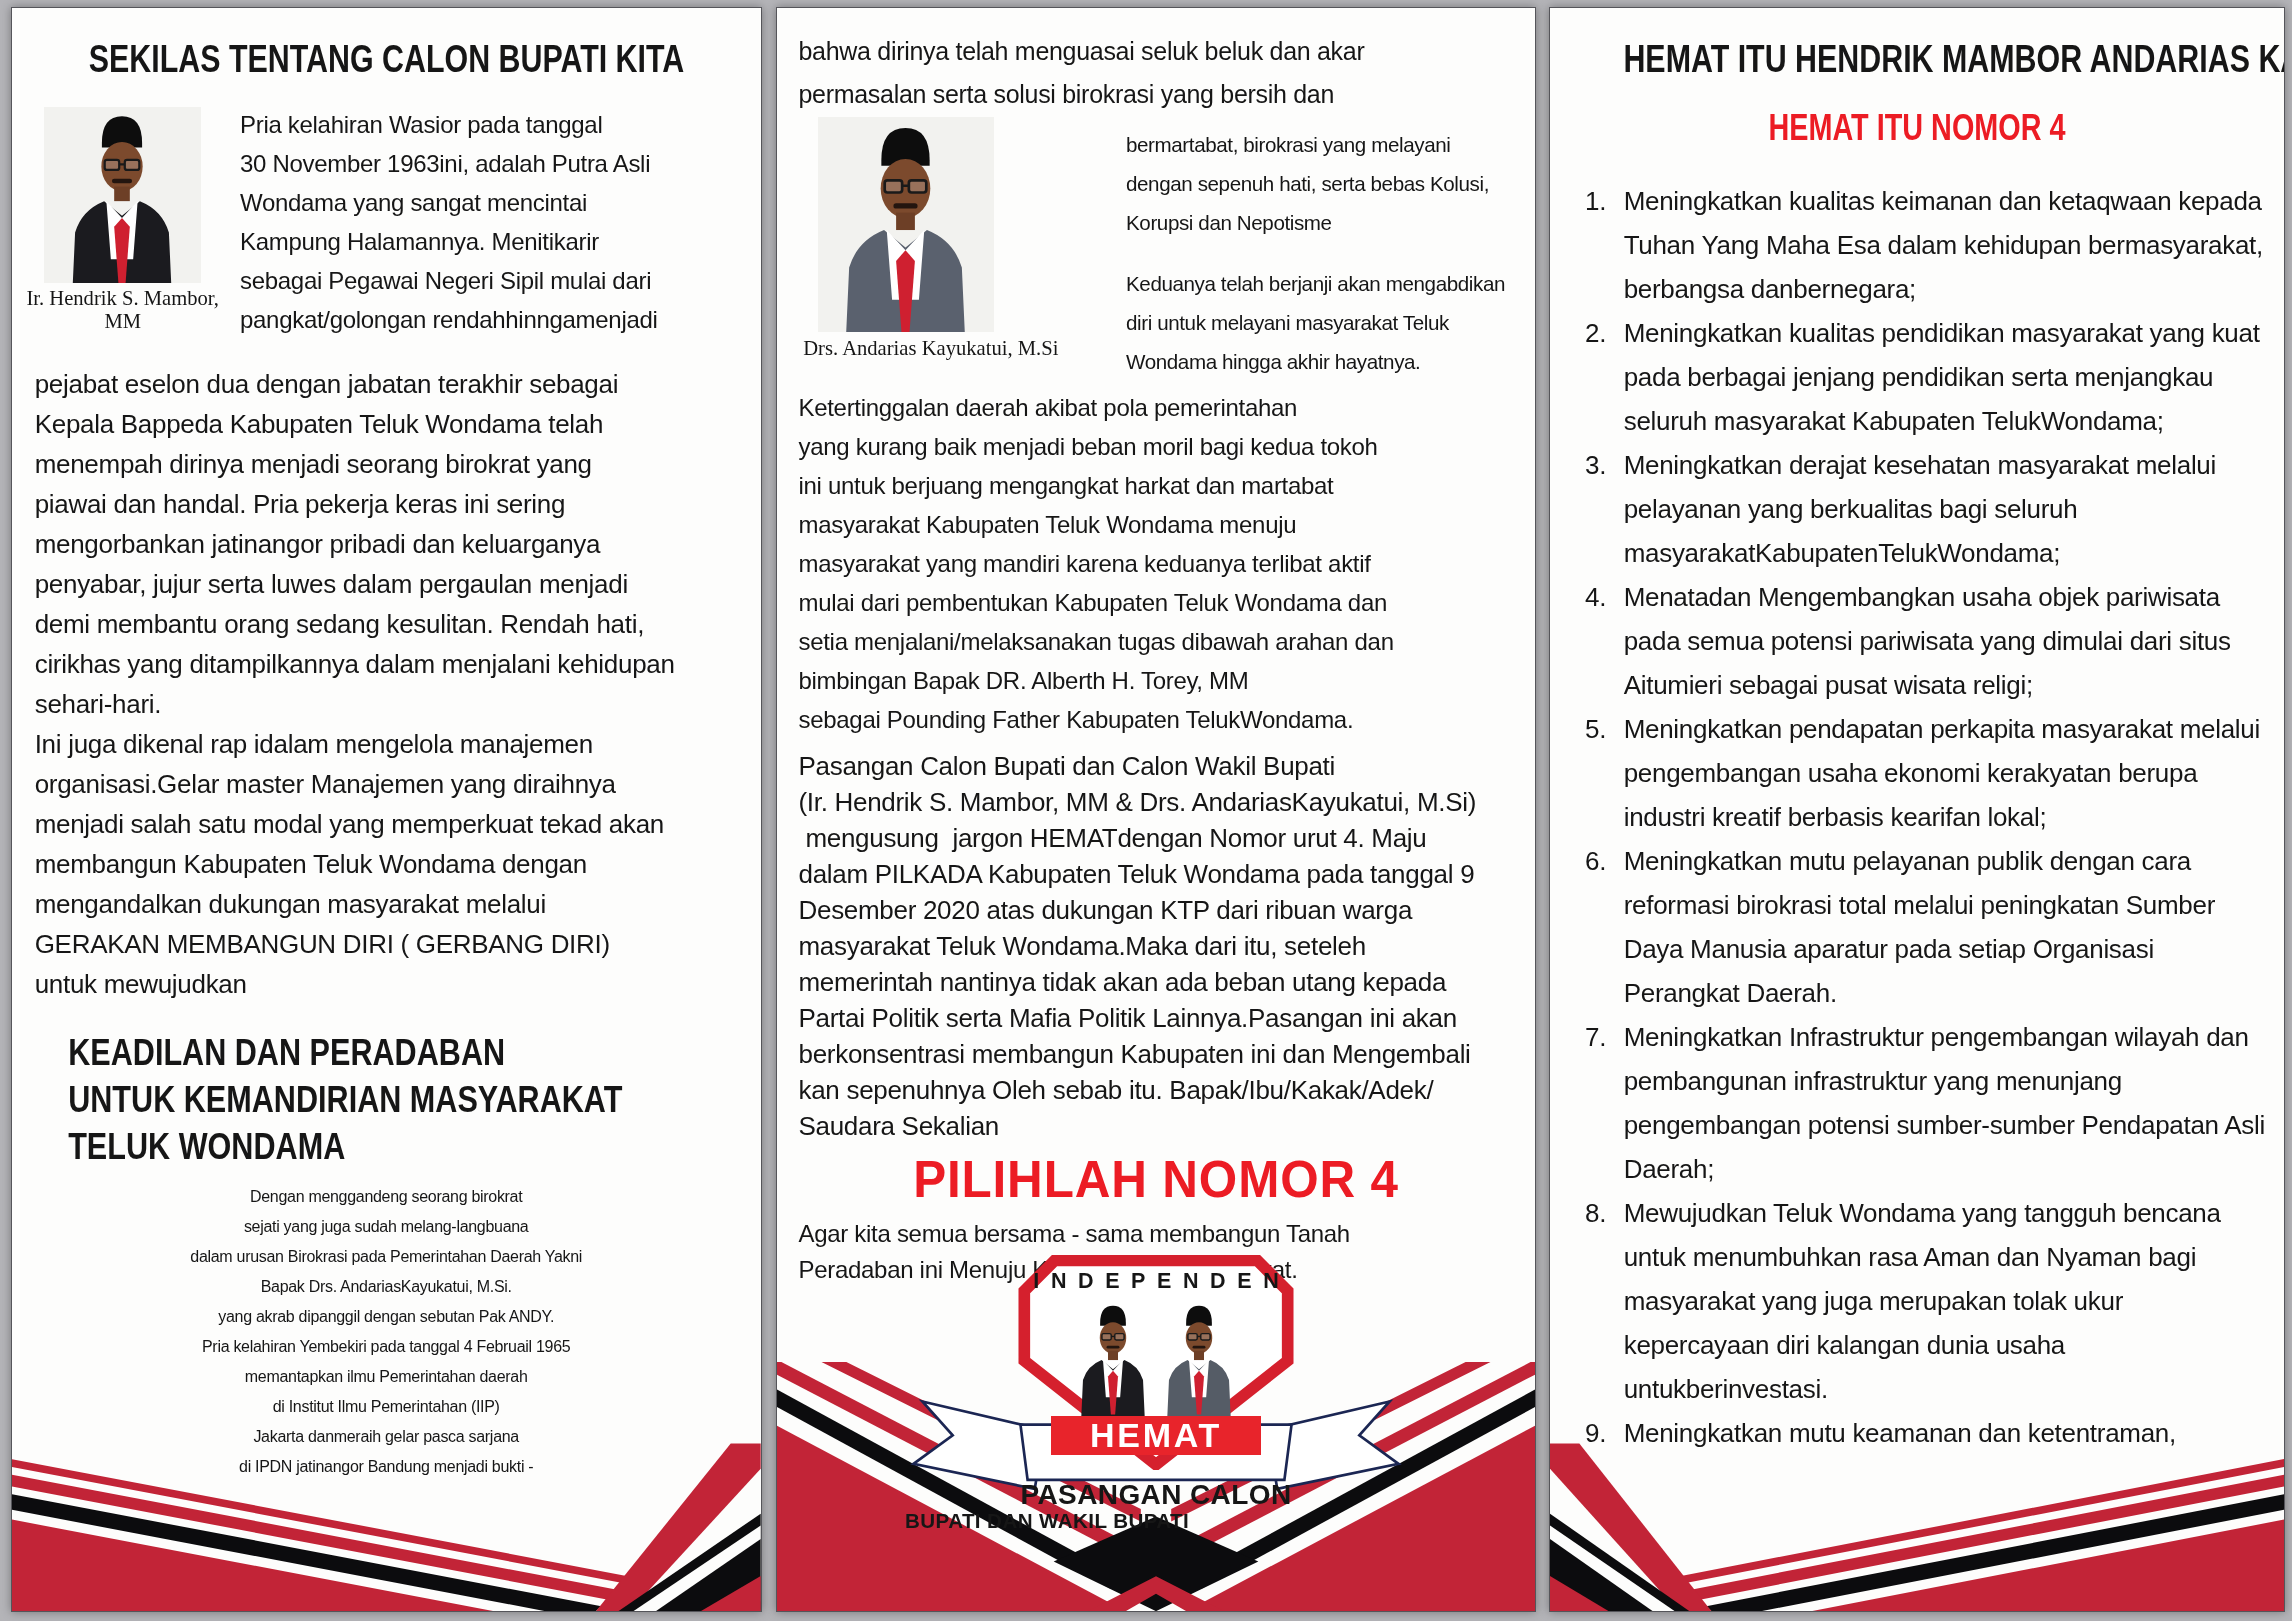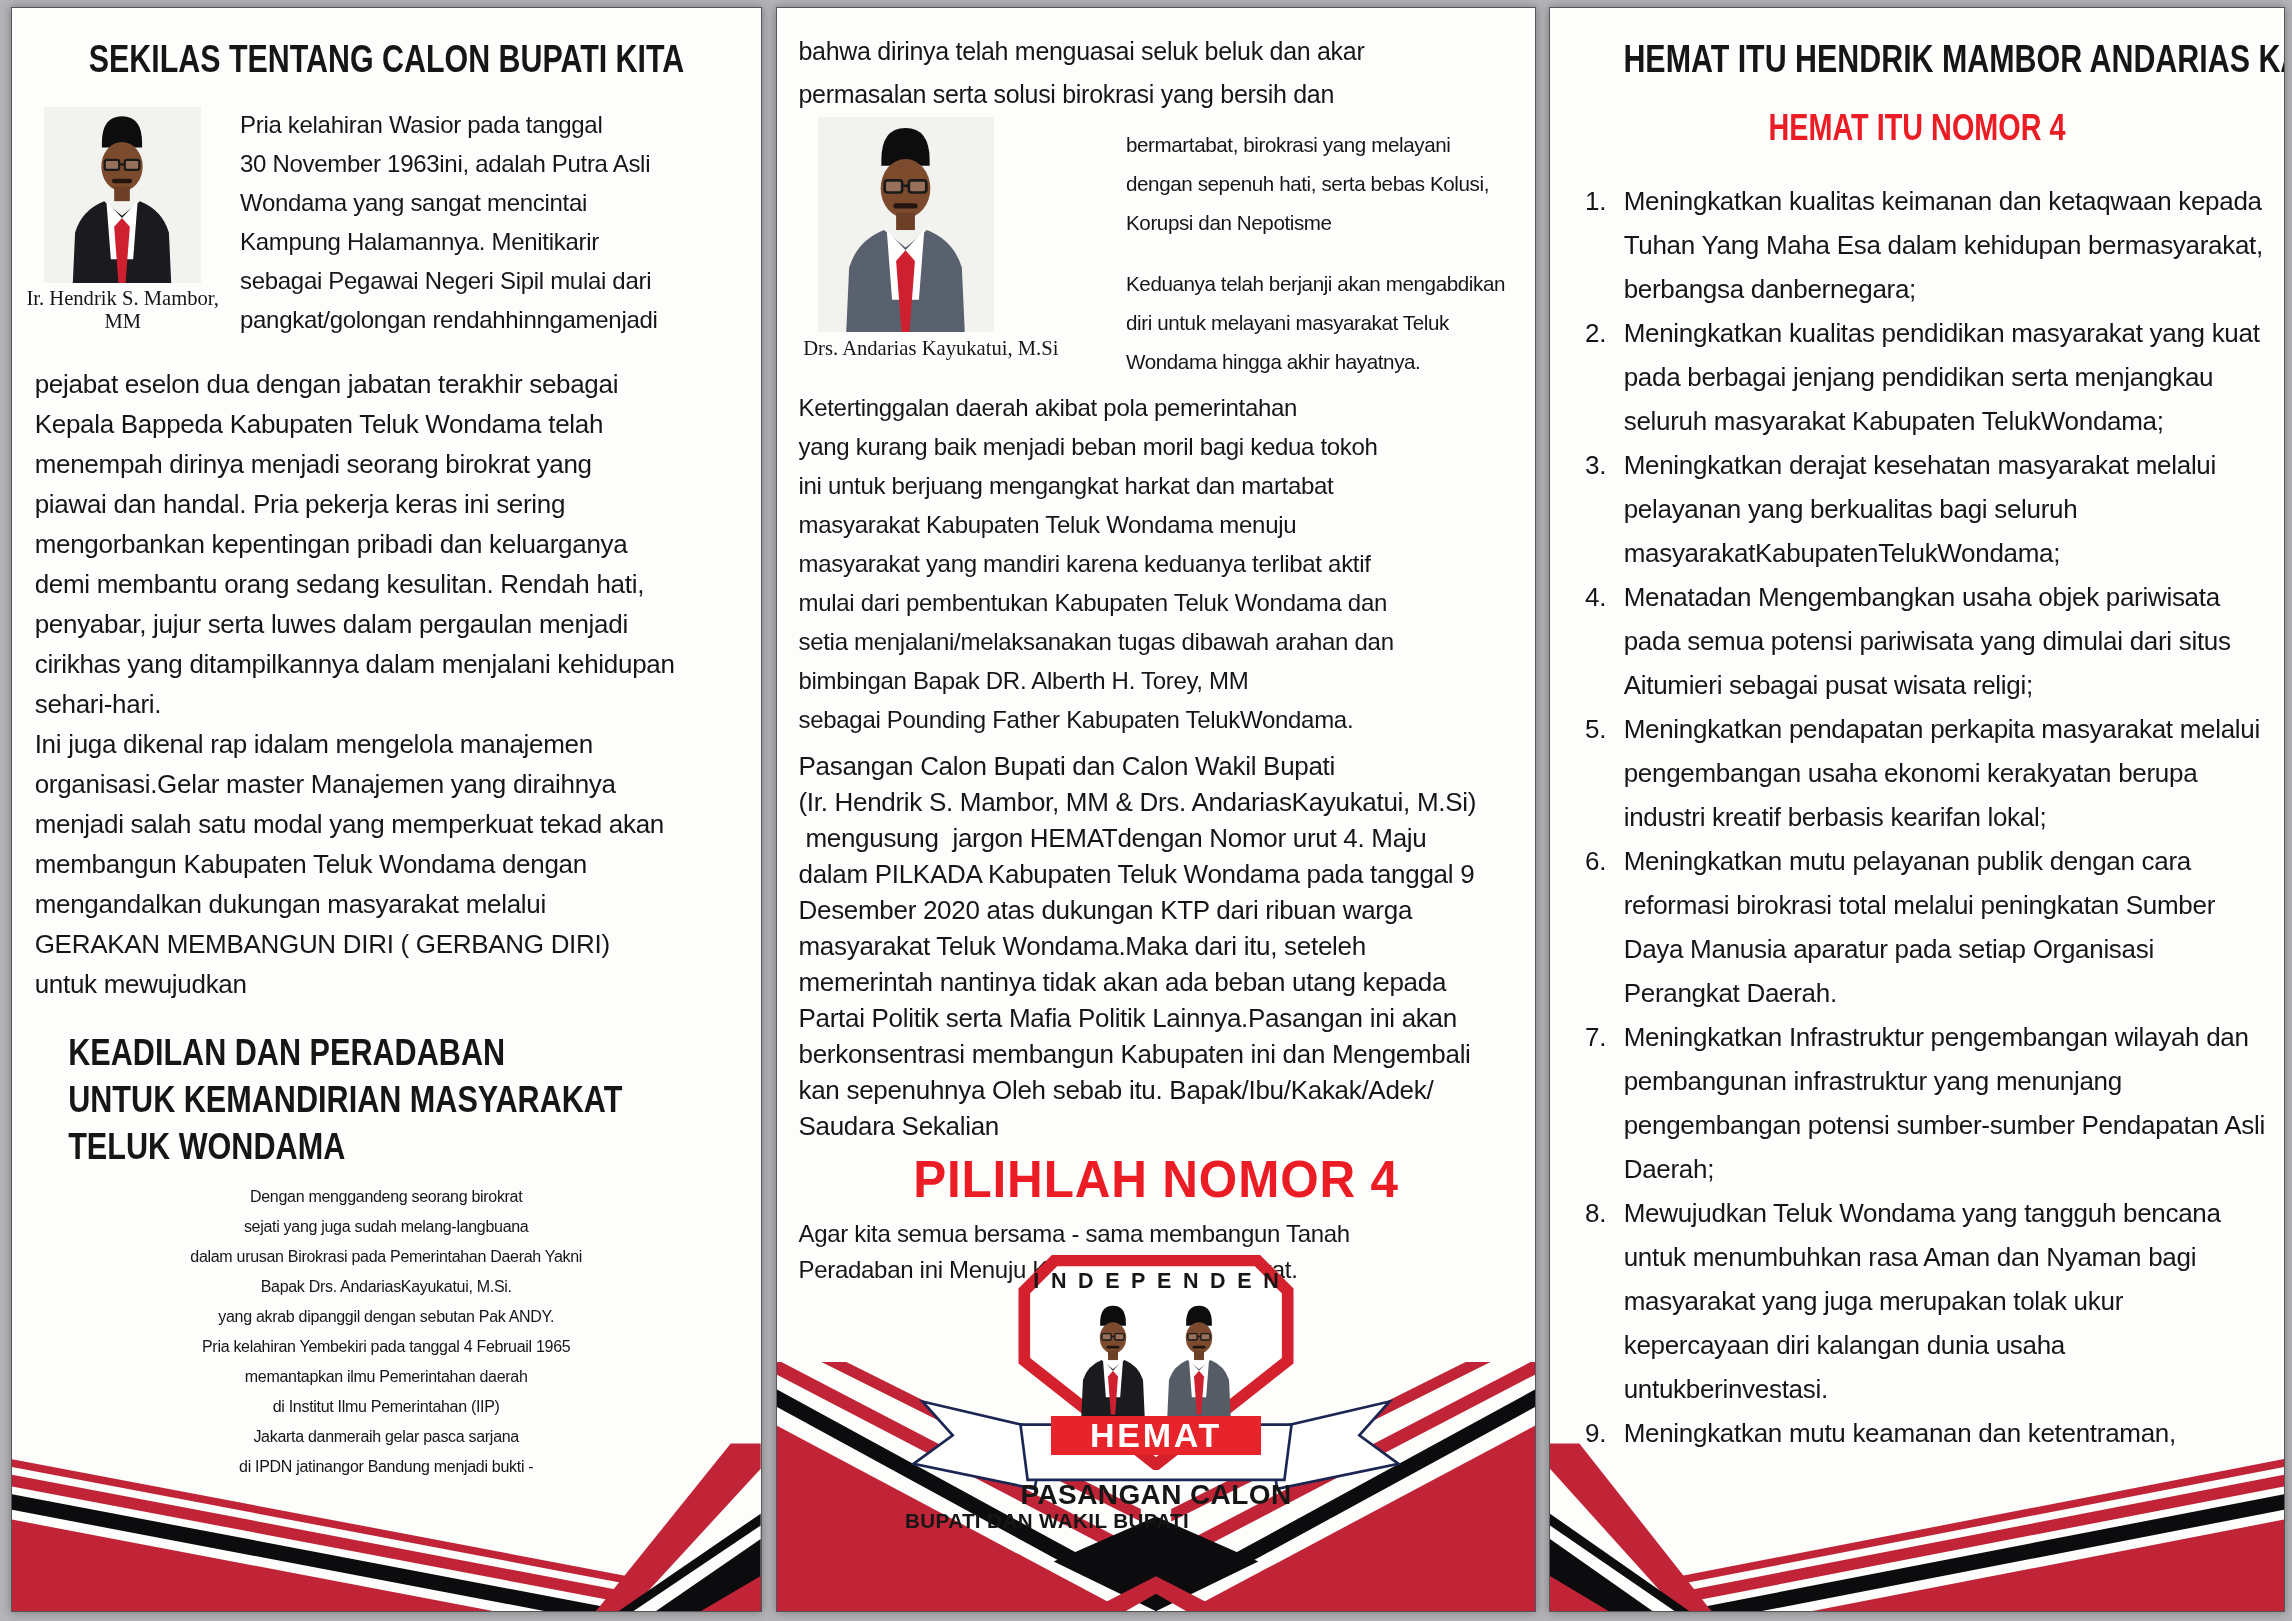--- a/index.html
+++ b/index.html
@@ -144,23 +144,23 @@
           <div>sebagai Pegawai Negeri Sipil mulai dari</div>
           <div>pangkat/golongan rendahhinngamenjadi</div>
         </div>
     </div>
 
     <div class="lp-body lines">
         <div>pejabat eselon dua dengan jabatan terakhir sebagai</div>
         <div>Kepala Bappeda Kabupaten Teluk Wondama telah</div>
         <div>menempah dirinya menjadi seorang birokrat yang</div>
         <div>piawai dan handal. Pria pekerja keras ini sering</div>
-        <div>mengorbankan kepentingan pribadi dan keluarganya</div>
+        <div>mengorbankan jatinangor pribadi dan keluarganya</div>
+        <div>penyabar, jujur serta luwes dalam pergaulan menjadi</div>
         <div>demi membantu orang sedang kesulitan. Rendah hati,</div>
-        <div>penyabar, jujur serta luwes dalam pergaulan menjadi</div>
         <div>cirikhas yang ditampilkannya dalam menjalani kehidupan</div>
         <div>sehari-hari.</div>
         <div>Ini juga dikenal rap idalam mengelola manajemen</div>
         <div>organisasi.Gelar master Manajemen yang diraihnya</div>
         <div>menjadi salah satu modal yang memperkuat tekad akan</div>
         <div>membangun Kabupaten Teluk Wondama dengan</div>
         <div>mengandalkan dukungan masyarakat melalui</div>
         <div>GERAKAN MEMBANGUN DIRI ( GERBANG DIRI)</div>
         <div>untuk mewujudkan</div>
       </div>

